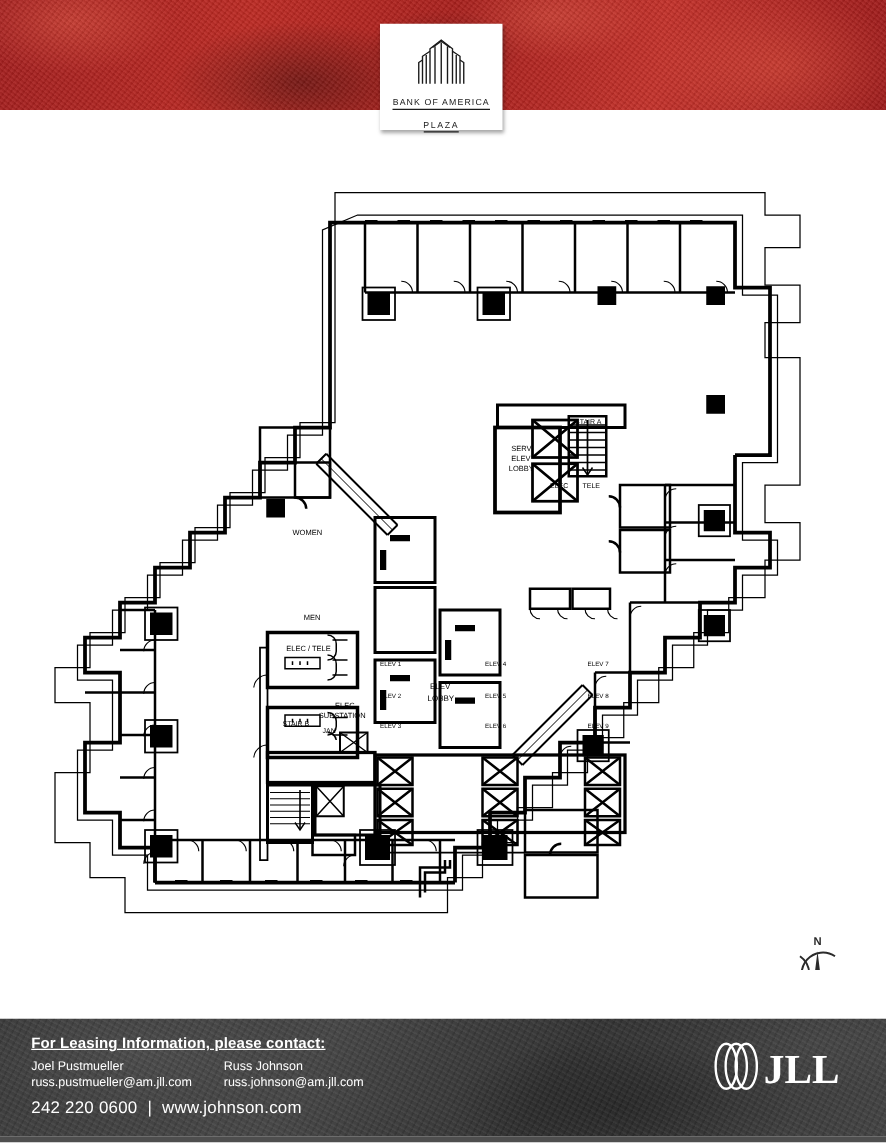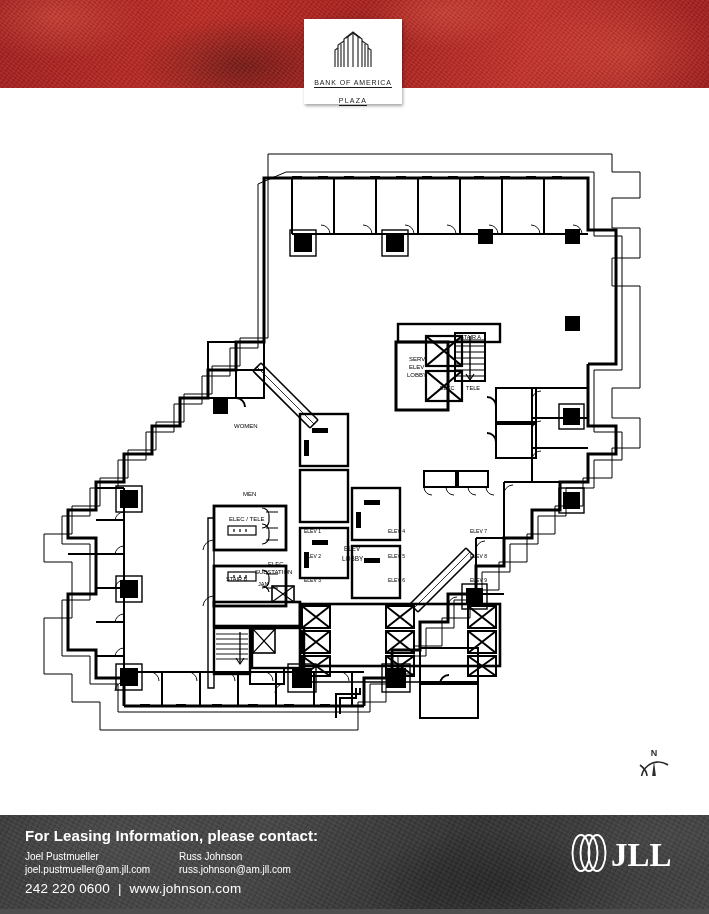--- a/index.html
+++ b/index.html
@@ -52,21 +52,21 @@
       radial-gradient(ellipse 150px 60px at 92% 20%, rgba(255,255,255,0.045), rgba(0,0,0,0) 70%),
       linear-gradient(125deg,#3c3c3c 0%,#464646 35%,#333333 62%,#434343 100%);}
   #footer-band::after{content:"";position:absolute;inset:0;
     background-image:
       repeating-linear-gradient(28deg, rgba(255,255,255,0.035) 0px, rgba(255,255,255,0.035) 1px, rgba(0,0,0,0.05) 2px, rgba(0,0,0,0.05) 4px),
       repeating-linear-gradient(-63deg, rgba(0,0,0,0.05) 0px, rgba(0,0,0,0.05) 1px, rgba(255,255,255,0.03) 2px, rgba(255,255,255,0.03) 5px);
     opacity:.9;}
   #footer-bottom-strip{position:absolute;left:0;top:909px;width:709px;height:5px;
     background:#4e4e4e;}
   #contact-block{position:absolute;left:25px;top:827px;z-index:3;color:#fff;}
-  #contact-heading{font-size:15px;font-weight:bold;letter-spacing:.1px;}
+  #contact-heading{font-size:12px;font-weight:bold;letter-spacing:.1px;text-decoration:underline;}
   .contact-cols{position:relative;margin-top:6px;height:28px;}
   .contact-col{position:absolute;top:0;}
   .contact-col.left{left:0;}
   .contact-col.right{left:154px;}
   .contact-name{font-size:10px;line-height:13px;}
   .contact-email{font-size:10px;line-height:13px;}
   #contact-phoneline{margin-top:3px;font-size:13.5px;letter-spacing:.2px;}
   #jll-logo{position:absolute;left:565px;top:831px;width:118px;height:44px;z-index:3;}
 </style>
 </head>
@@ -480,21 +480,21 @@
 </div>
 
 <div id="footer-band"></div>
 <div id="footer-bottom-strip"></div>
 
 <div id="contact-block">
   <div id="contact-heading">For Leasing Information, please contact:</div>
   <div class="contact-cols">
     <div class="contact-col left">
       <div class="contact-name">Joel Pustmueller</div>
-      <div class="contact-email">joel.pustmueller@am.jll.com</div>
+      <div class="contact-email">russ.pustmueller@am.jll.com</div>
     </div>
     <div class="contact-col right">
       <div class="contact-name">Russ Johnson</div>
       <div class="contact-email">russ.johnson@am.jll.com</div>
     </div>
   </div>
   <div id="contact-phoneline">
     <span>242 220 0600</span>
     <span style="padding:0 4px;">|</span>
     <span>www.johnson.com</span>

